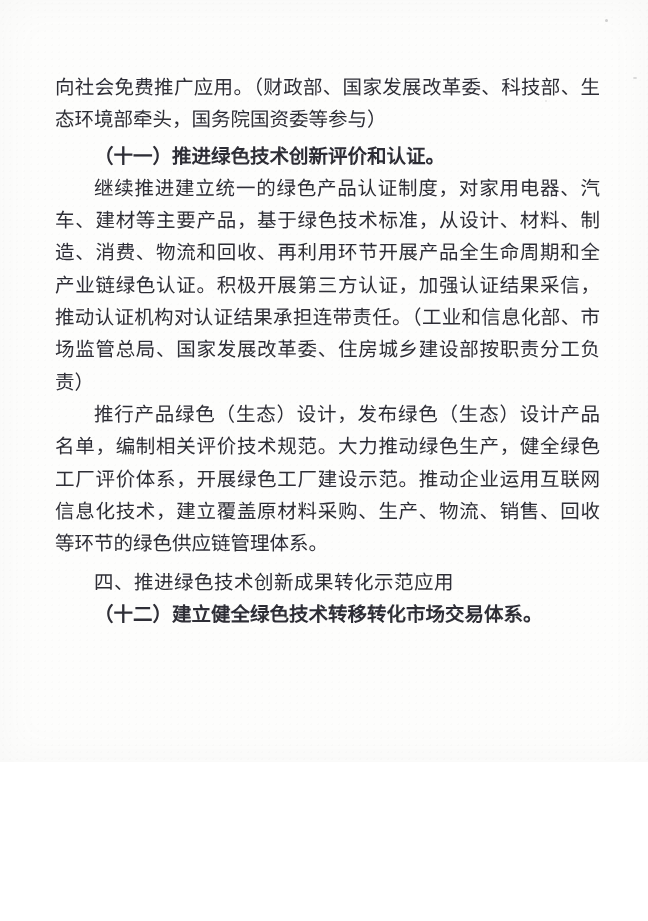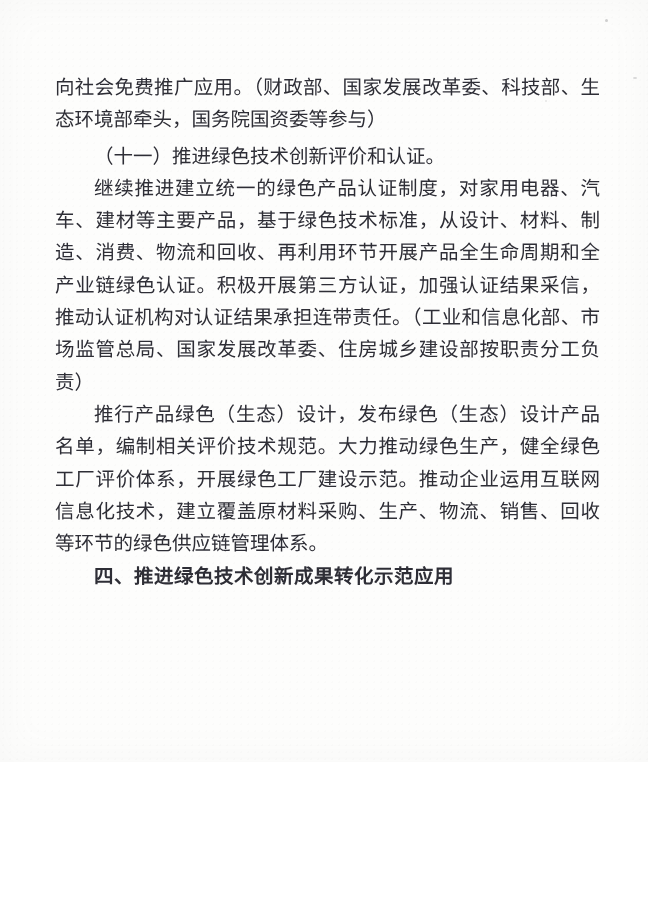--- a/index.html
+++ b/index.html
@@ -32,29 +32,30 @@
   }
   .text-column p {
     margin: 0;
     padding: 0;
     text-indent: 2em;
   }
   p.continuation {
     text-indent: 0;
   }
   p.subsection-heading {
-    font-weight: normal;
+    font-weight: bold;
   }
   p.subsection-heading.first {
     margin-top: 4px;
   }
   p.section-heading {
     font-family: "Liberation Sans", "DejaVu Sans", sans-serif;
-    font-weight: bold;
+    font-weight: normal;
     letter-spacing: 0.5px;
+    margin-top: 6px;
   }
   .page-number {
     position: absolute;
     top: 786px;
     right: 125px;
     font-size: 17px;
     letter-spacing: 1px;
     color: #26262c;
     font-family: "Liberation Serif", "DejaVu Serif", serif;
   }
@@ -78,20 +79,21 @@
     <p class="continuation">向社会免费推广应用。（财政部、国家发展改革委、科技部、生态环境部牵头，国务院国资委等参与）</p>
 
     <p class="subsection-heading first">（十一）推进绿色技术创新评价和认证。</p>
 
     <p class="body">继续推进建立统一的绿色产品认证制度，对家用电器、汽车、建材等主要产品，基于绿色技术标准，从设计、材料、制造、消费、物流和回收、再利用环节开展产品全生命周期和全产业链绿色认证。积极开展第三方认证，加强认证结果采信，推动认证机构对认证结果承担连带责任。（工业和信息化部、市场监管总局、国家发展改革委、住房城乡建设部按职责分工负责）</p>
 
     <p class="body">推行产品绿色（生态）设计，发布绿色（生态）设计产品名单，编制相关评价技术规范。大力推动绿色生产，健全绿色工厂评价体系，开展绿色工厂建设示范。推动企业运用互联网信息化技术，建立覆盖原材料采购、生产、物流、销售、回收等环节的绿色供应链管理体系。</p>
 
     <p class="section-heading">四、推进绿色技术创新成果转化示范应用</p>
 
+    <p class="subsection-heading">（十二）建立健全绿色技术转移转化市场交易体系。</p>
 
   </div>
 
   <div class="page-number">— 9 —</div>
 
   <div class="speck s1"></div>
   <div class="speck s2"></div>
   <div class="speck s3"></div>
   <div class="speck s4"></div>
   <div class="speck s5"></div>

